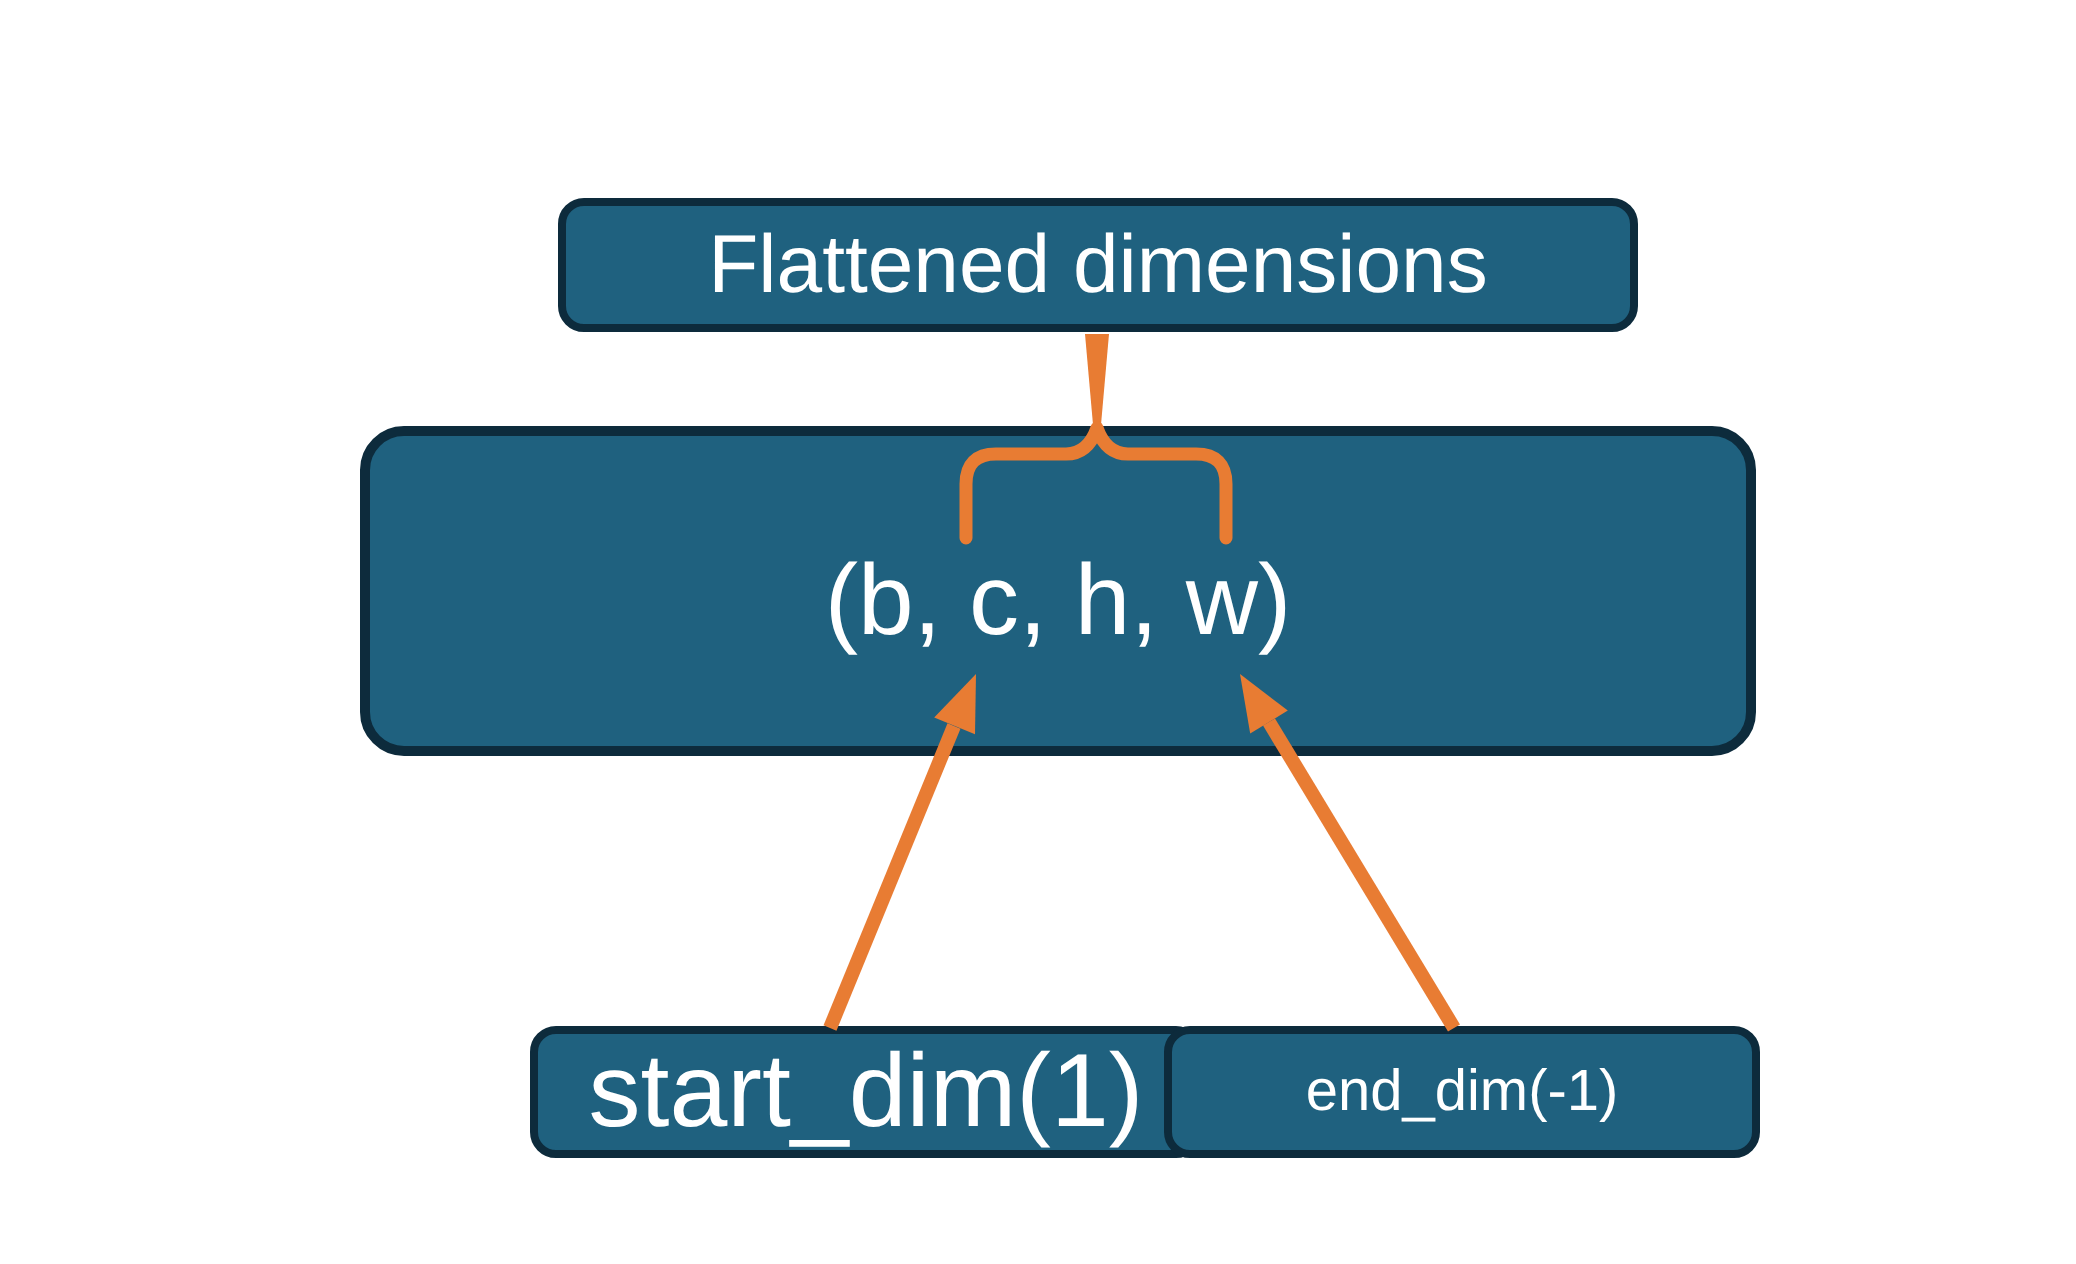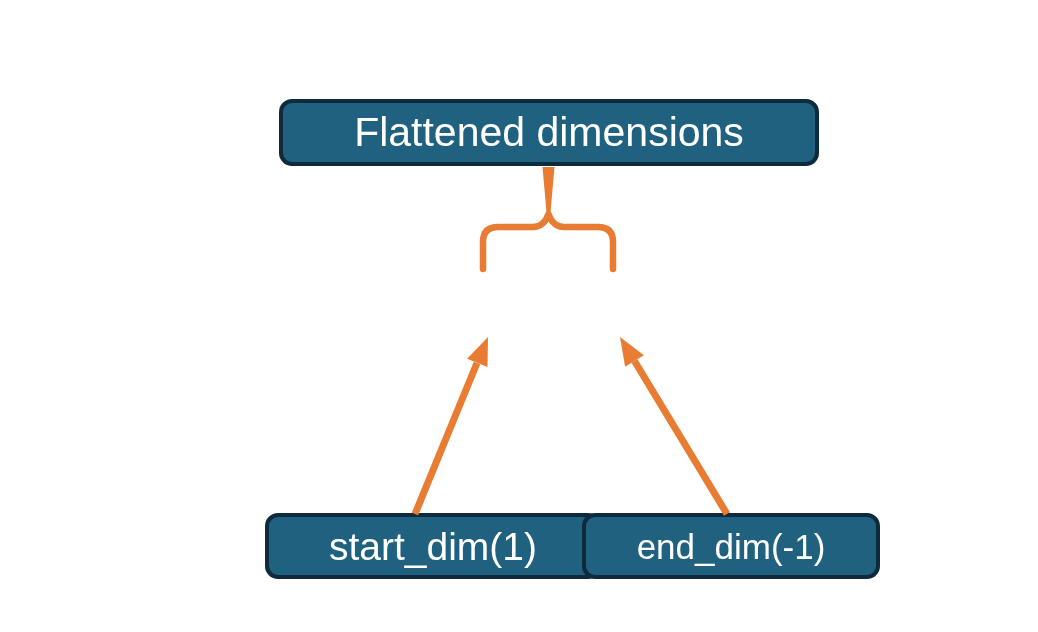--- a/index.html
+++ b/index.html
@@ -39,26 +39,26 @@
   }
   .node-tensor {
     left: 180px; top: 213px; width: 698px; height: 165px;
     font-size: 50px;
     border-width: 5px;
     border-radius: 22px;
   }
   .node-tensor .label { margin-top: 8px; }
   .node-start {
     left: 265px; top: 513px; width: 336px; height: 66px;
-    font-size: 39px;
+    font-size: 52px;
     border-radius: 13px;
   }
   .node-end {
     left: 582px; top: 513px; width: 298px; height: 66px;
-    font-size: 35px;
+    font-size: 29px;
     border-radius: 13px;
   }
   svg.connectors {
     position: absolute;
     left: 0; top: 0;
     width: 1038px; height: 632px;
     pointer-events: none;
   }
   svg.connectors .orange-stroke {
     stroke: var(--connector-orange);
@@ -71,20 +71,23 @@
 </style>
 </head>
 <body>
 
 <div class="canvas">
 
   <div class="node node-title">
     <span class="label">Flattened dimensions</span>
   </div>
 
+  <div class="node node-tensor">
+    <span class="label">(b, c, h, w)</span>
+  </div>
 
   <div class="node node-start">
     <span class="label">start_dim(1)</span>
   </div>
 
   <div class="node node-end">
     <span class="label">end_dim(-1)</span>
   </div>
 
   <svg class="connectors" viewBox="0 0 1038 632">

